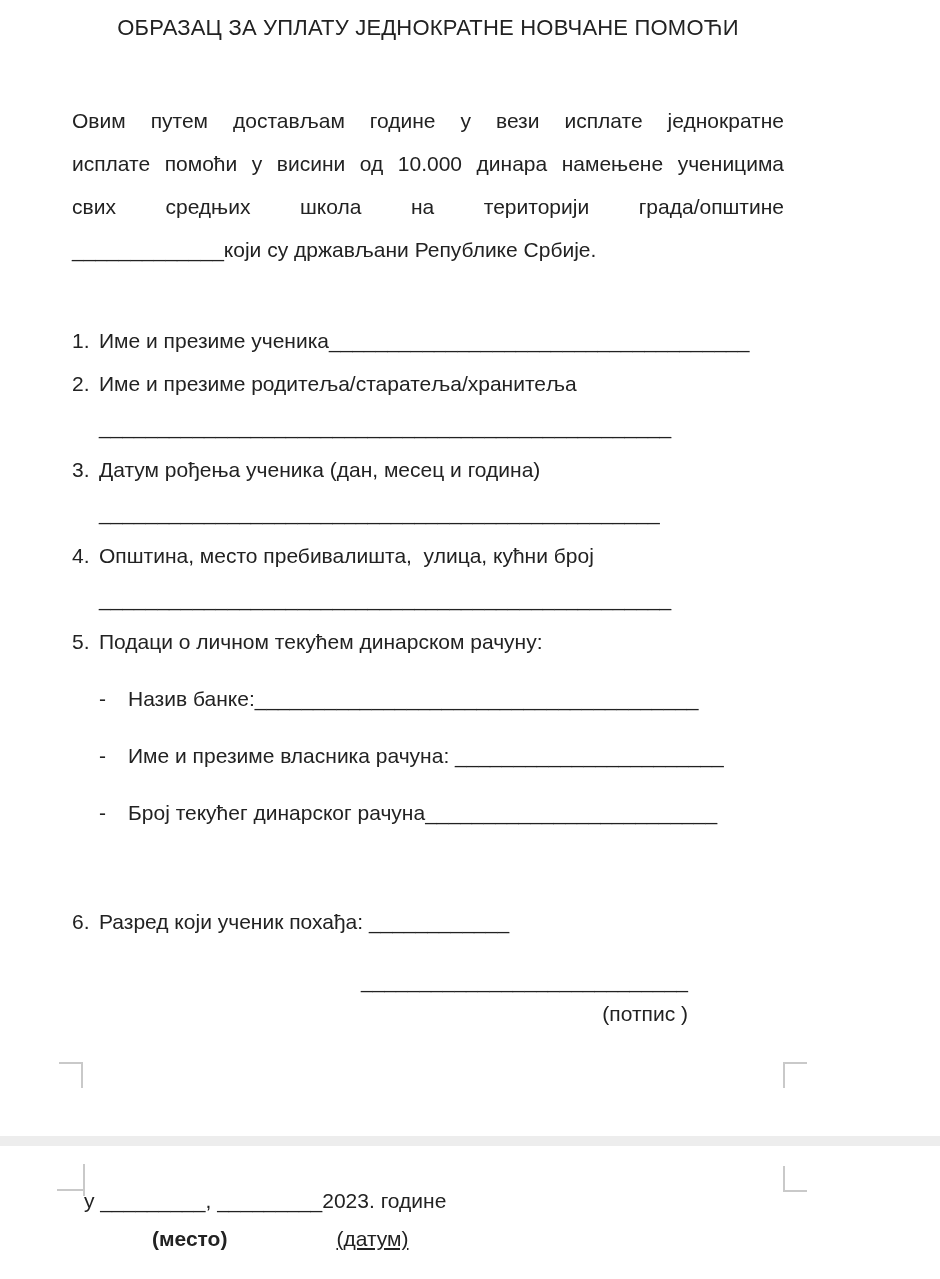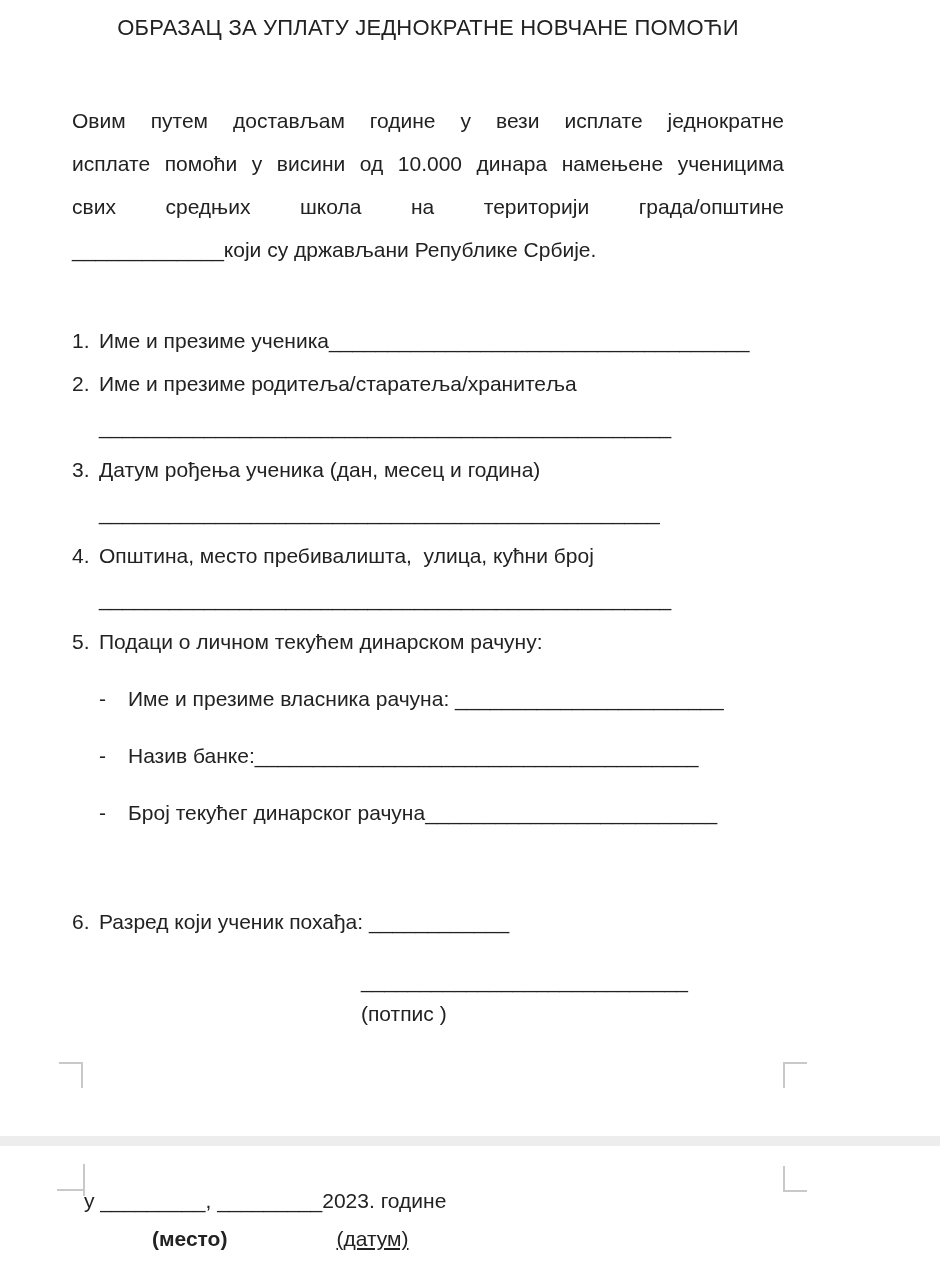--- a/index.html
+++ b/index.html
@@ -28,21 +28,21 @@
 
   .list { margin-top: 48px; font-size: 21px; line-height: 43px; }
   .row  { white-space: pre-wrap; }
   .num  { display: inline-block; width: 27px; }
   .t    { white-space: pre-wrap; }
   .indent { margin-left: 27px; }
   .sub  { margin-left: 27px; margin-top: 14px; }
   .dash { display: inline-block; width: 29px; }
   .item6 { margin-top: 66px; }
 
-  .sig { margin-left: 289px; margin-top: 20px; width: 327px; text-align: left; }
+  .sig { margin-left: 289px; margin-top: 20px; width: 327px; text-align: right; }
   .sigline { line-height: 36px; font-size: 21px; letter-spacing: 0; }
   .sigcap  { line-height: 30px; font-size: 21px; }
 
   .page-break-band {
     position: absolute; left: 0; top: 1136px;
     width: 100%; height: 10px; background: #ededed;
   }
 
   .mark { position: absolute; }
   .mark-p1-left  { left: 59px;  top: 1062px; width: 24px; height: 26px;
@@ -82,23 +82,23 @@
     <div class="row indent">_________________________________________________</div>
 
     <div class="row"><span class="num">3.</span><span class="t">Датум рођења ученика (дан, месец и година)</span></div>
     <div class="row indent">________________________________________________</div>
 
     <div class="row"><span class="num">4.</span><span class="t">Општина, место пребивалишта,  улица, кућни број</span></div>
     <div class="row indent">_________________________________________________</div>
 
     <div class="row"><span class="num">5.</span><span class="t">Подаци о личном текућем динарском рачуну:</span></div>
 
+    <div class="row sub"><span class="dash">-</span><span class="t">Назив банке:</span><span class="t">______________________________________</span></div>
+
     <div class="row sub"><span class="dash">-</span><span class="t">Име и презиме власника рачуна: </span><span class="t">_______________________</span></div>
-
-    <div class="row sub"><span class="dash">-</span><span class="t">Назив банке:</span><span class="t">______________________________________</span></div>
 
     <div class="row sub"><span class="dash">-</span><span class="t">Број текућег динарског рачуна</span><span class="t">_________________________</span></div>
 
     <div class="row item6"><span class="num">6.</span><span class="t">Разред који ученик похађа: </span><span class="t">____________</span></div>
 
   </div>
 
   <div class="sig">
     <div class="sigline">____________________________</div>
     <div class="sigcap">(потпис )</div>

